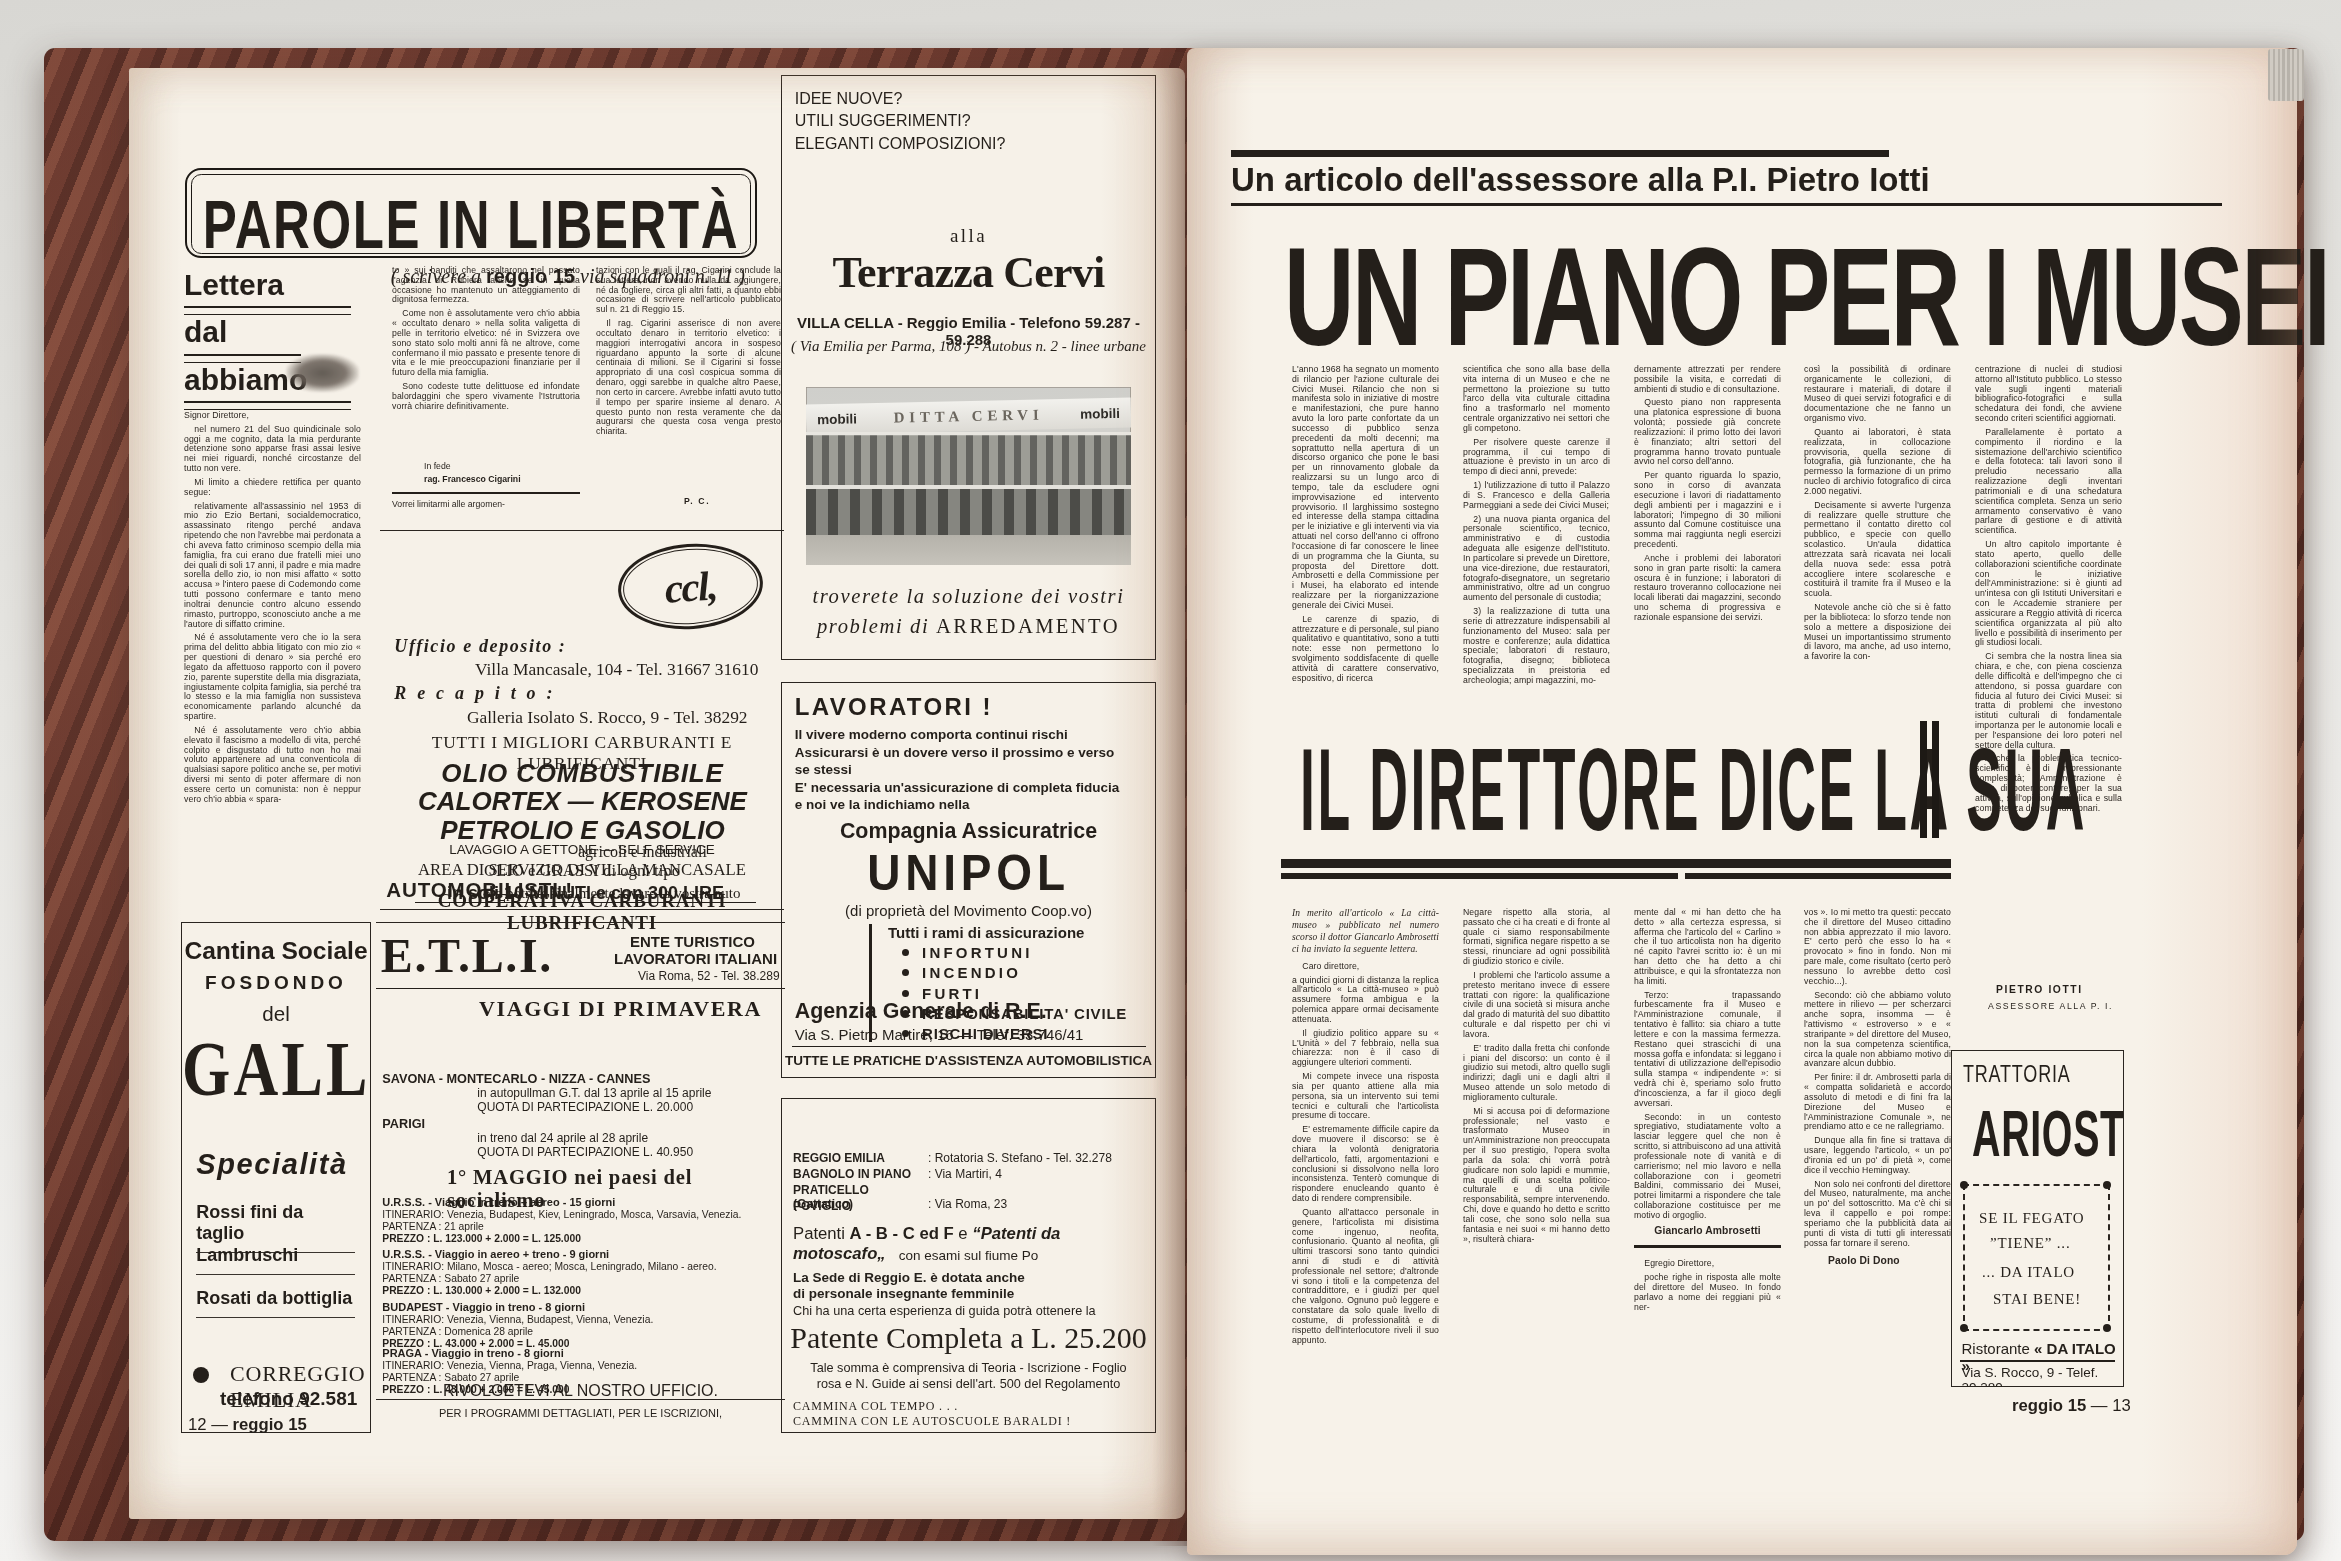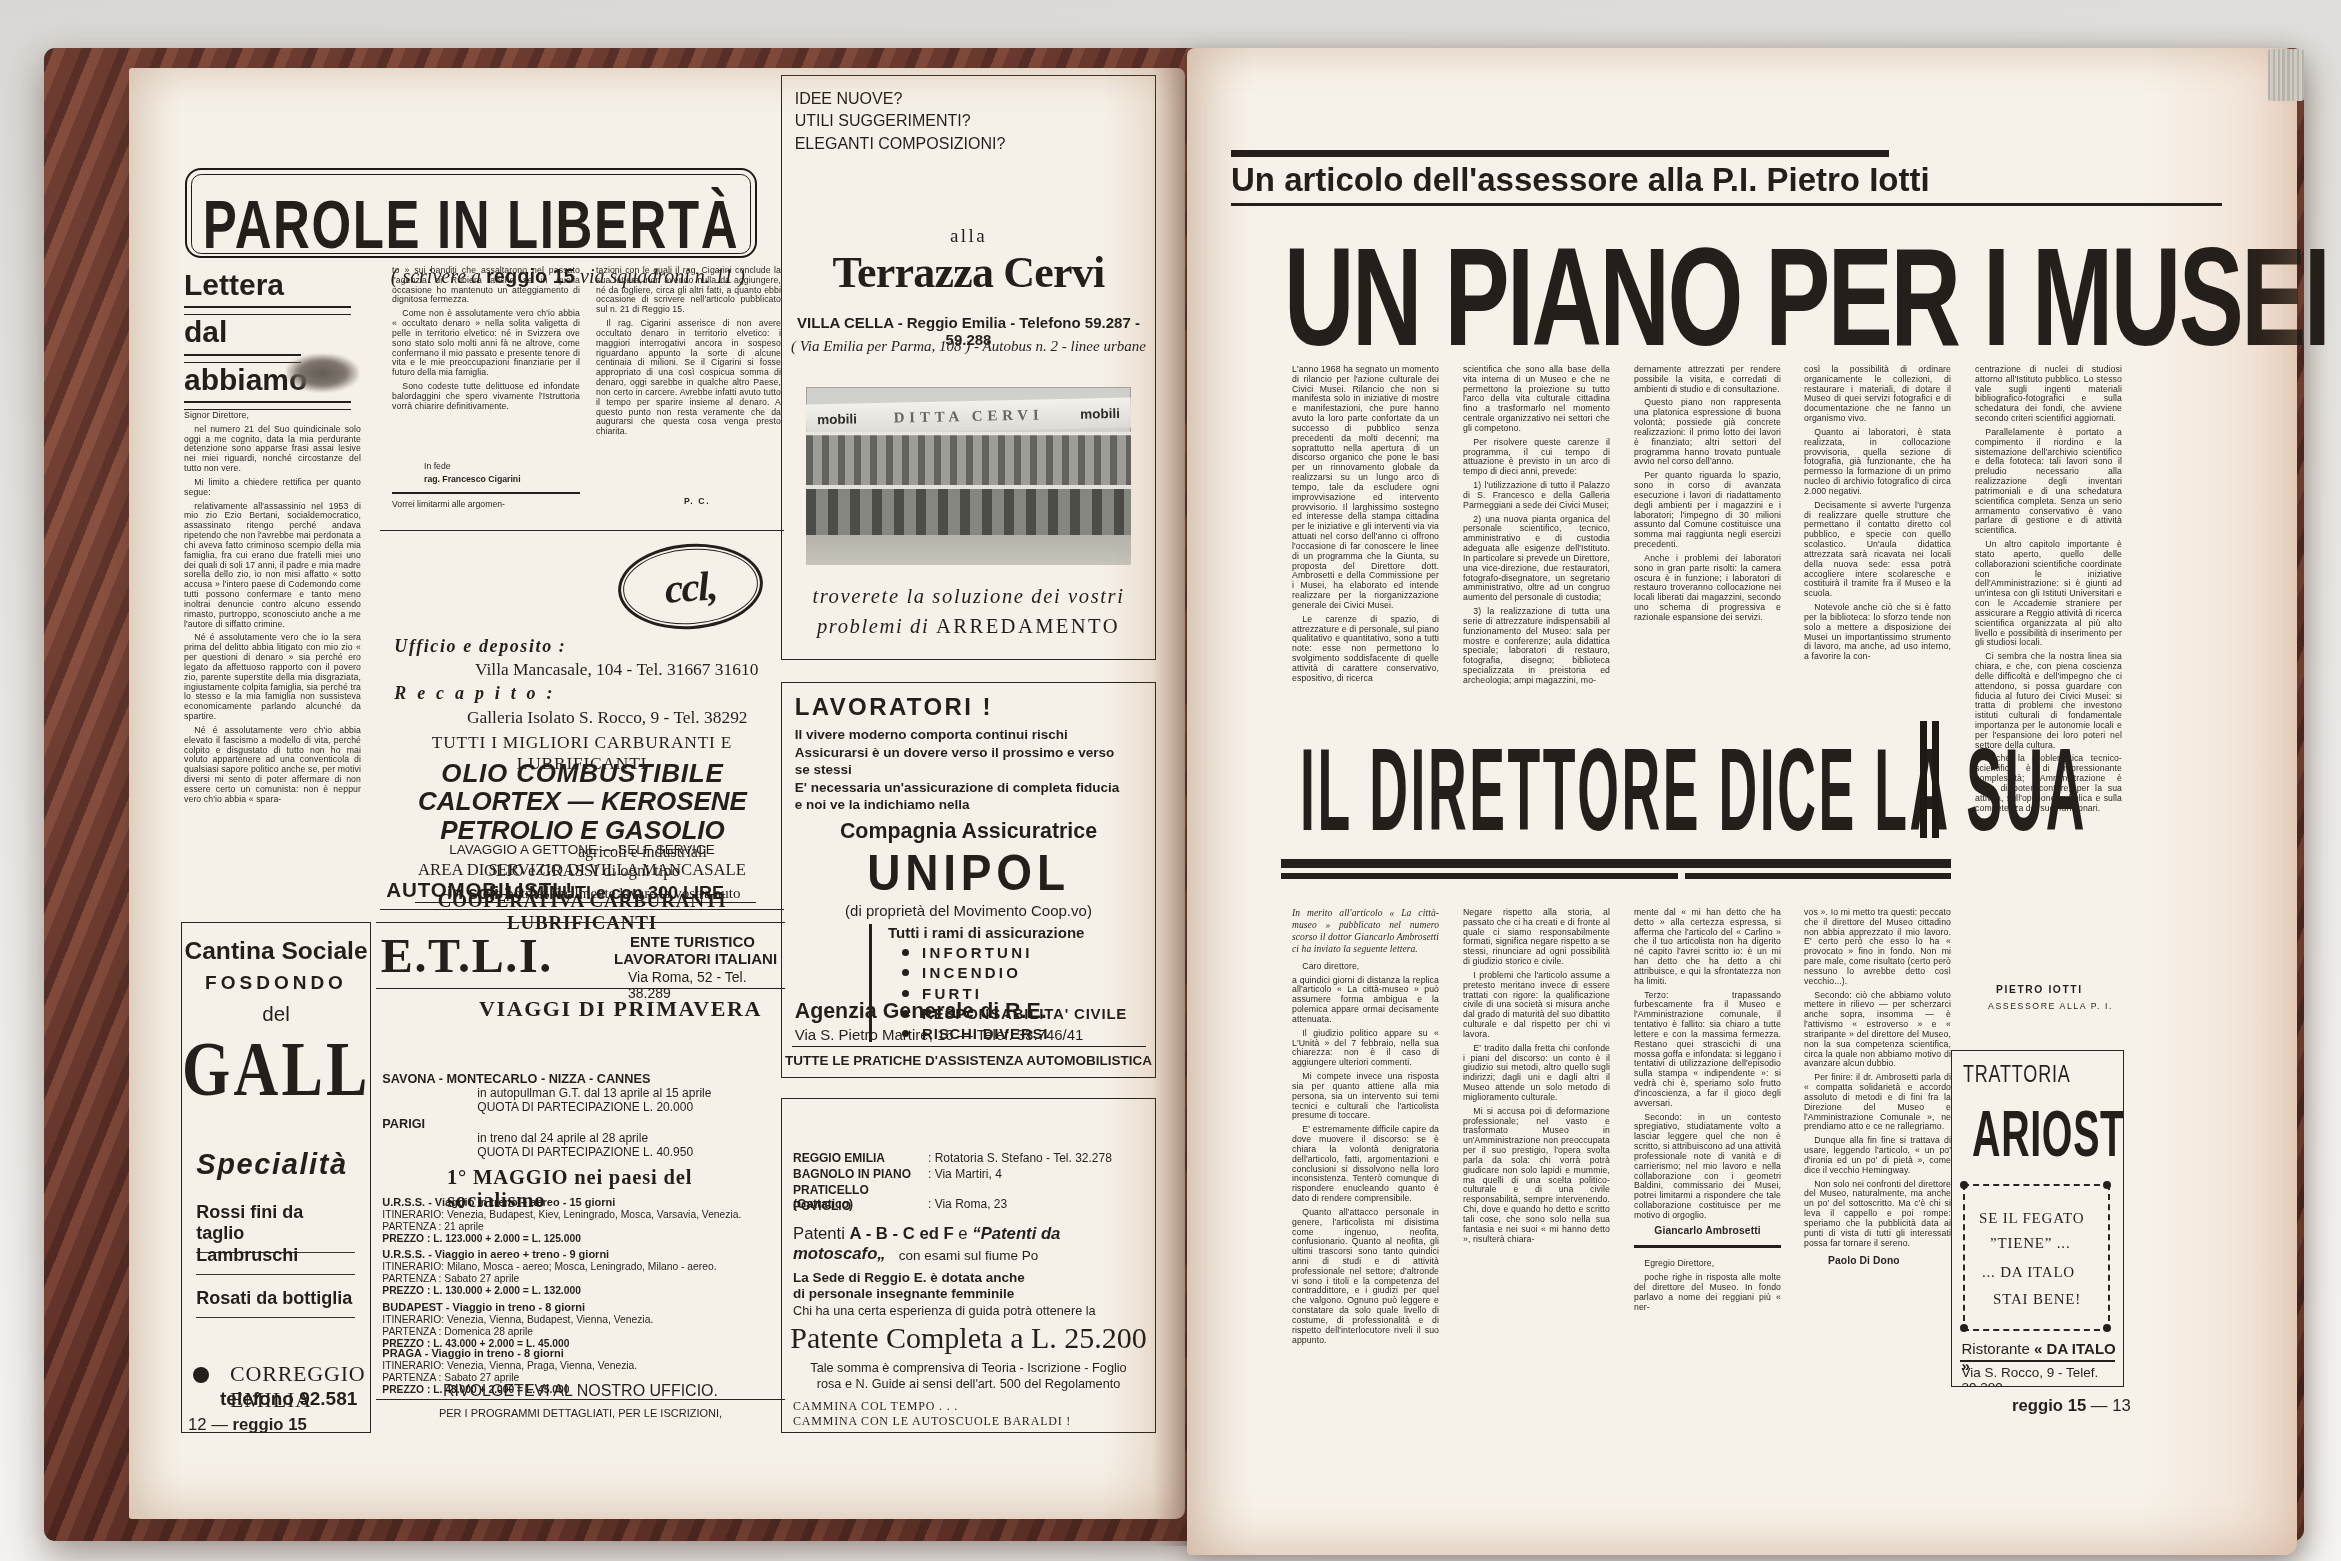--- a/index.html
+++ b/index.html
@@ -149,21 +149,21 @@
     <div class="t b" style="left:14.3px;top:365px;width:159px;font-size:18px;border-bottom:0.8px solid #3a342e;padding-bottom:8px">Rosati da bottiglia</div>
     <div class="t" style="left:11px;top:444px;width:16px;height:16px;border-radius:50%;background:#241f1a"></div>
     <div class="t ser" style="left:48px;top:438px;font-size:22px;letter-spacing:0.8px">CORREGGIO EMILIA</div>
     <div class="t b" style="left:38px;top:465px;font-size:19px">telefono 92.581</div>
   </div>
 
   <div class="adbox" style="left:247px;top:854px;width:409px;height:476px;border-left:none;border-right:none">
     <div class="t ser b" style="left:4.8px;top:4.8px;font-size:48px;letter-spacing:1.6px">E.T.L.I.</div>
     <div class="t b" style="left:254px;top:9.5px;font-size:15px">ENTE TURISTICO</div>
     <div class="t b" style="left:238px;top:27px;font-size:15px">LAVORATORI ITALIANI</div>
-    <div class="t" style="left:252px;top:46px;font-size:14px">Via Roma, 52 - Tel. 38.289</div>
+    <div class="t" style="left:262px;top:46px;font-size:12px">Via Roma, 52 - Tel. 38.289</div>
     <div class="hr" style="left:0;top:65px;width:100%;height:0.8px"></div>
     <div class="t ser b" style="left:103px;top:73px;font-size:22px;letter-spacing:1.6px">VIAGGI DI PRIMAVERA</div>
     <div class="t" style="left:6.3px;top:149px;width:397px">
       <div class="b" style="font-size:12.7px">SAVONA - MONTECARLO - NIZZA - CANNES</div>
       <div style="font-size:12px;padding-left:95px">in autopullman G.T. dal 13 aprile al 15 aprile</div>
       <div style="font-size:12px;padding-left:95px">QUOTA DI PARTECIPAZIONE L. 20.000</div>
     </div>
     <div class="t" style="left:6.3px;top:194px;width:397px">
       <div class="b" style="font-size:12.7px">PARIGI</div>
       <div style="font-size:12px;padding-left:95px">in treno dal 24 aprile al 28 aprile</div>

